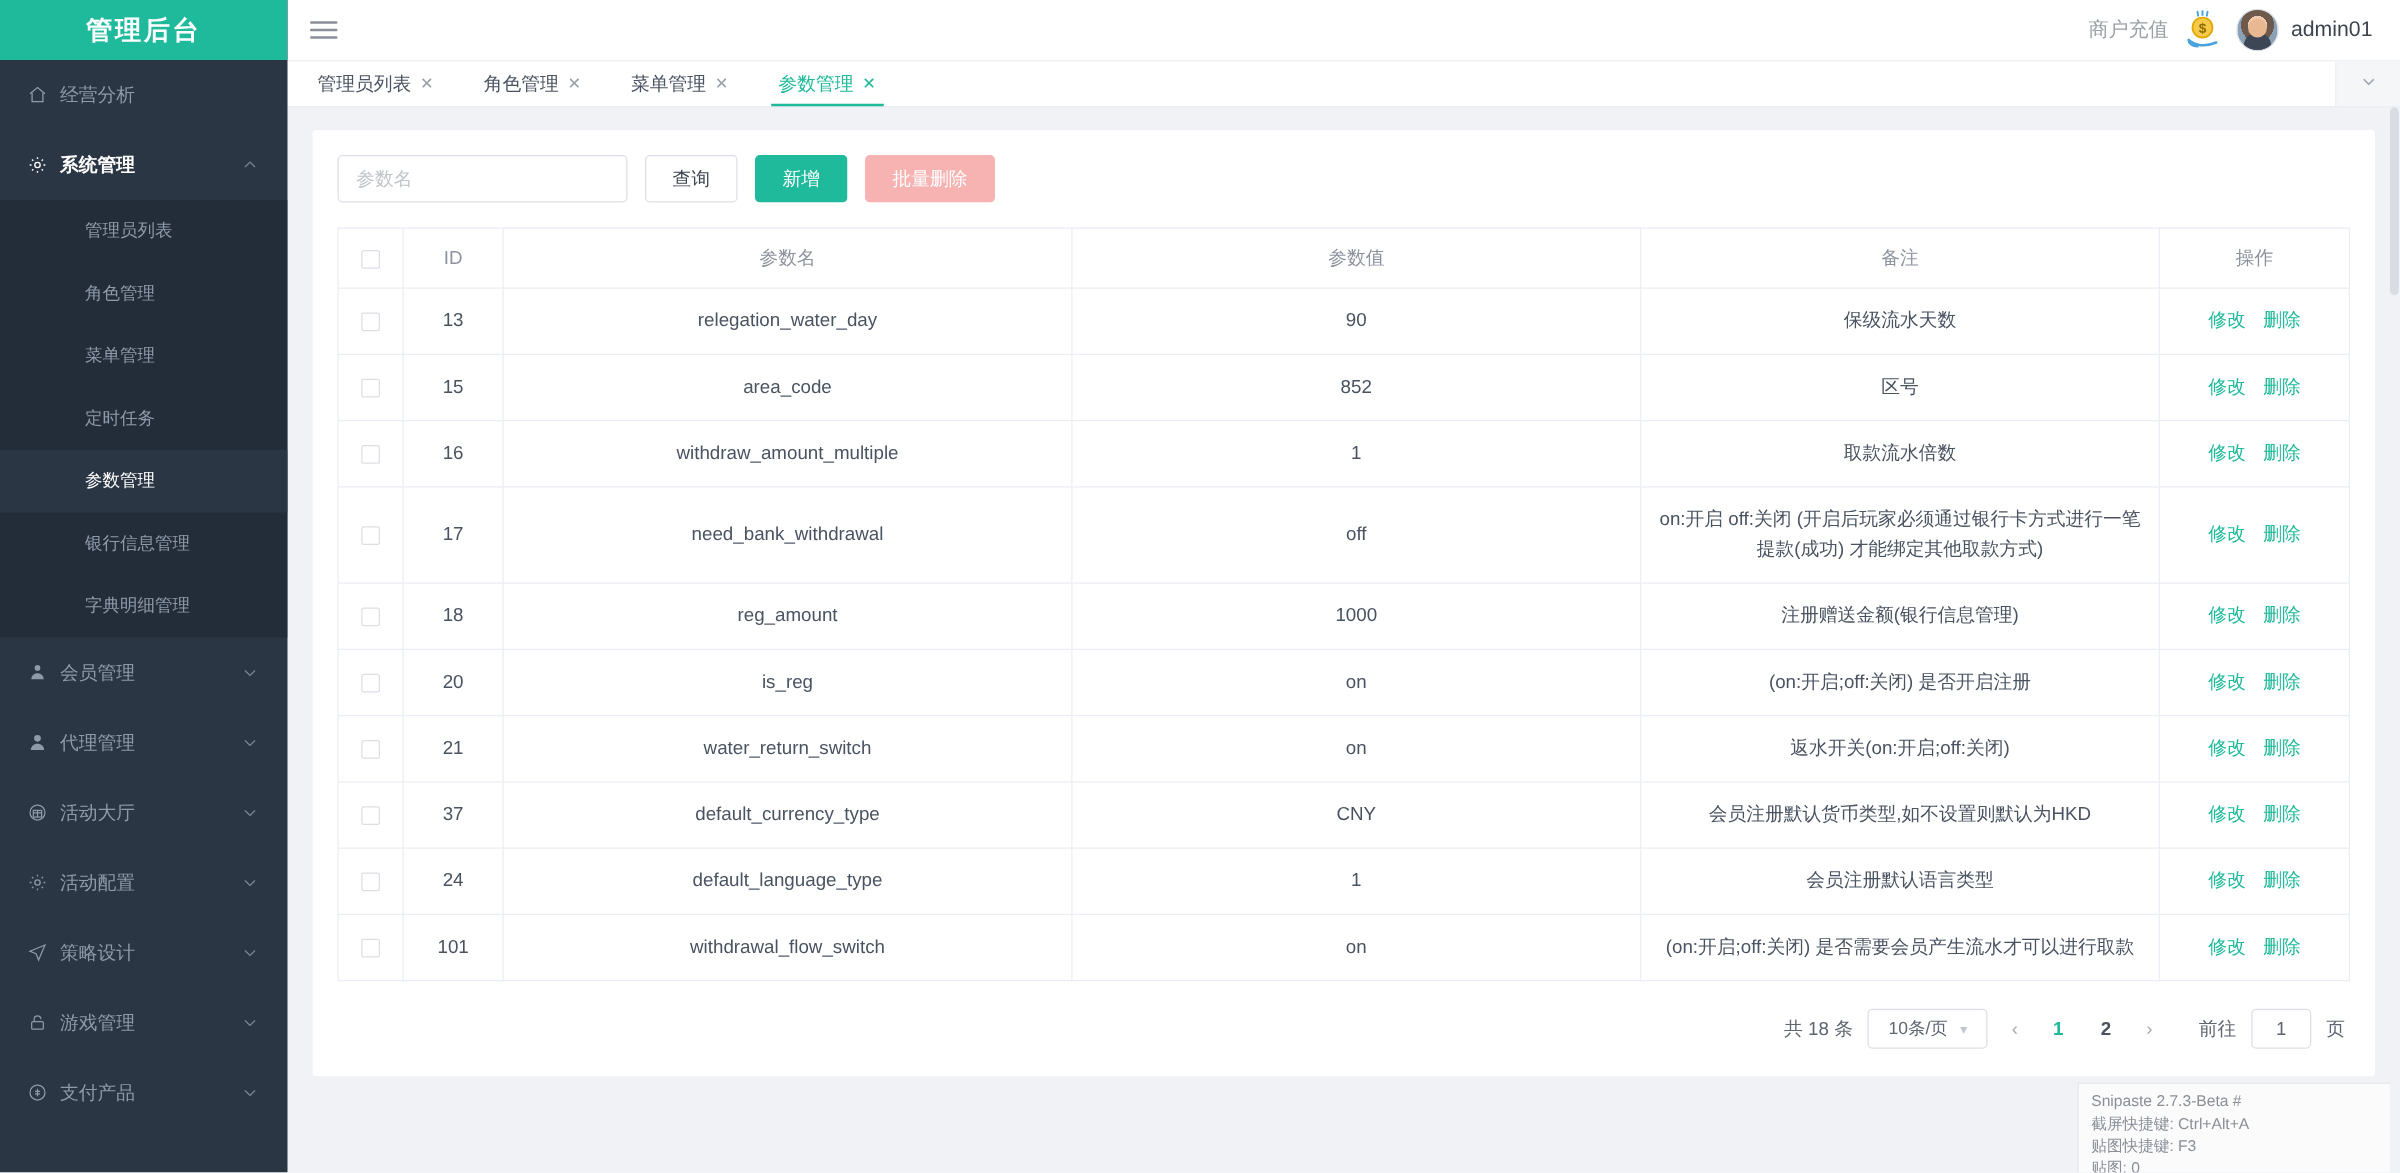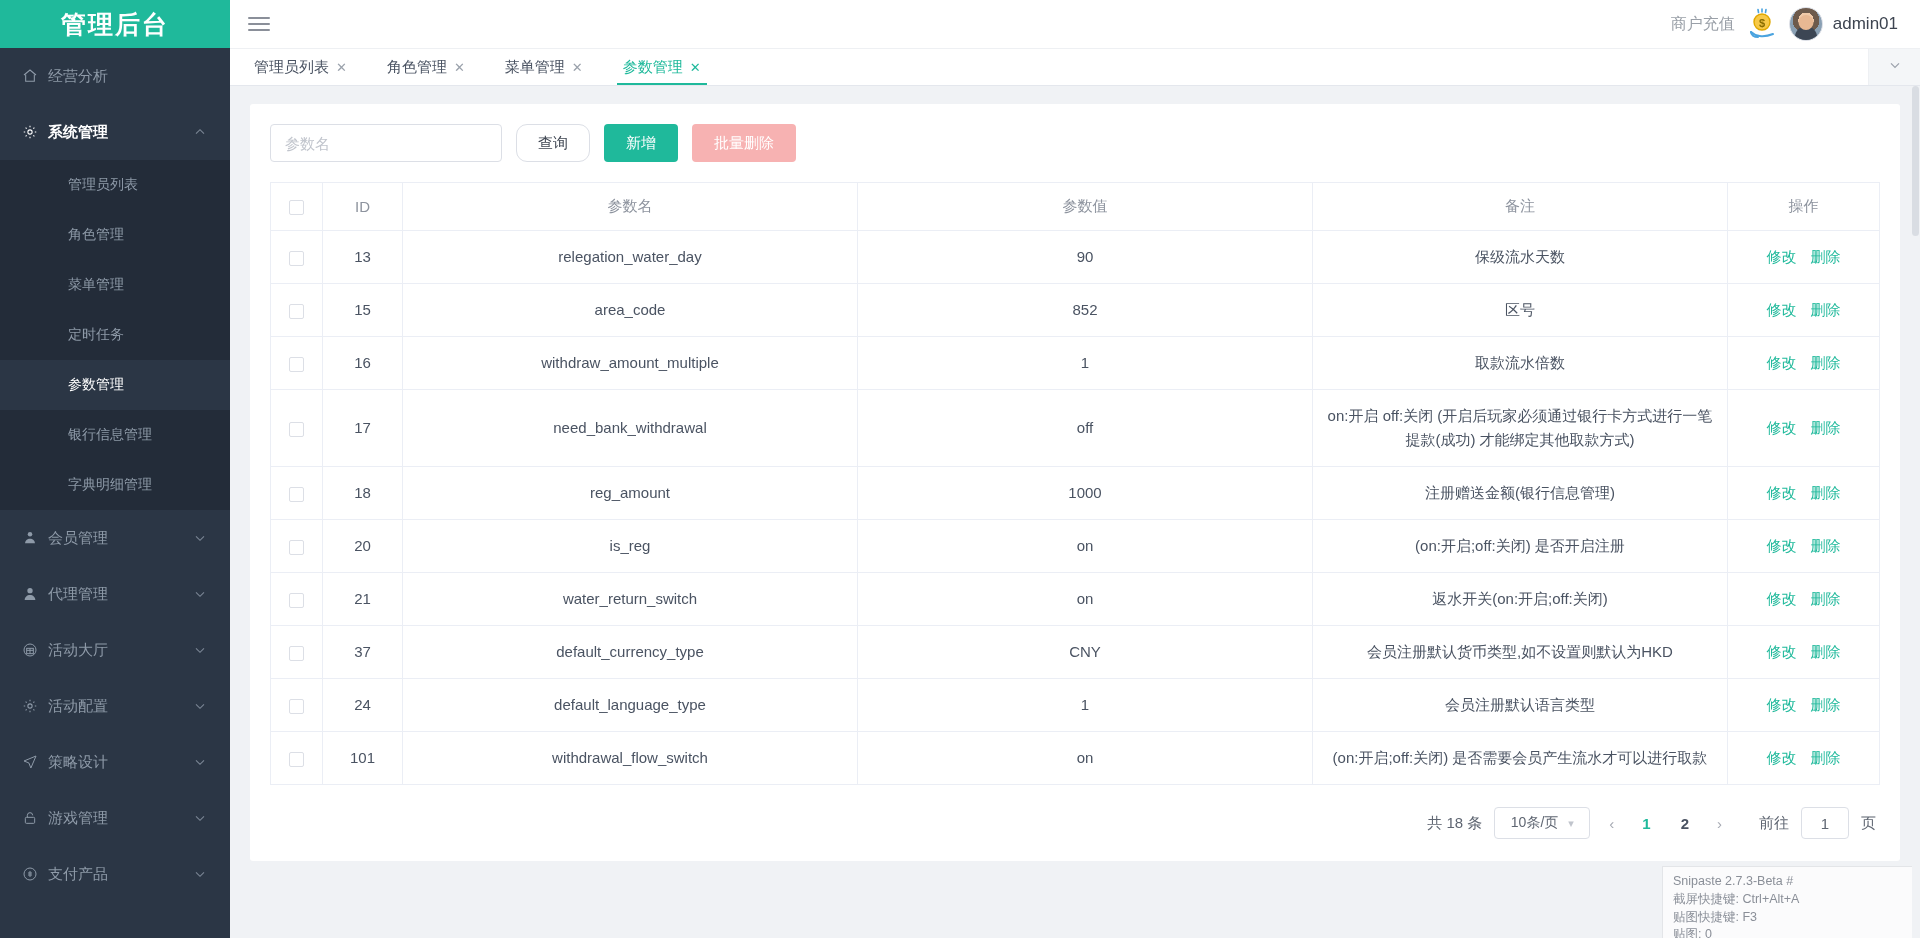--- a/index.html
+++ b/index.html
@@ -15,21 +15,21 @@
   .sidebar {
     width: 230px; flex: 0 0 230px; height: 938px;
     background: #2b3645;
     overflow: hidden;
     position: relative;
     z-index: 5;
   }
   .brand {
     height: 48px; background: #1fb99b;
     display: flex; align-items: center; justify-content: center;
-    color: #fff; font-size: 25px; font-weight: bold; letter-spacing: 2px;
+    color: #fff; font-size: 21px; font-weight: bold; letter-spacing: 2px;
   }
   .menu { padding: 0; }
   .menu-item {
     height: 56px; display: flex; align-items: center;
     padding: 0 22px; color: #8e9aa8; font-size: 15px;
     cursor: pointer; position: relative;
   }
   .menu-item .mi-icon {
     width: 26px; flex: 0 0 26px; display: flex; align-items: center;
     color: #8e9aa8;
@@ -113,21 +113,21 @@
     width: 232px; height: 38px; border: 1px solid #dcdfe6; border-radius: 4px;
     padding: 0 14px; font-size: 15px; color: #606266; outline: none;
     font-family: "Liberation Sans", "DejaVu Sans", sans-serif; background:#fff;
   }
   .field::placeholder { color: #c0c4cc; }
   .btn {
     height: 38px; padding: 0 21px; border-radius: 4px; font-size: 15px;
     border: 1px solid transparent; cursor: pointer;
     font-family: "Liberation Sans", "DejaVu Sans", sans-serif;
   }
-  .btn-default { background:#fff; border-color:#dcdfe6; color:#3d4450;border-radius:11px; }
+  .btn-default { background:#fff; border-color:#dcdfe6; color:#3d4450; }
   .btn-primary { background:#1fb99b; color:#fff; }
   .btn-danger-soft { background:#f7b2b2; color:#ffffff; }
 
   
   table.grid { width: 100%; border-collapse: collapse; table-layout: fixed; }
   table.grid th {
     font-size: 15px; color: #8d939e; font-weight: normal;
     padding: 14px 6px; border-bottom: 1px solid #ebeef5;
     border-top: 1px solid #ebeef5;
     text-align: center; background: #fff;

